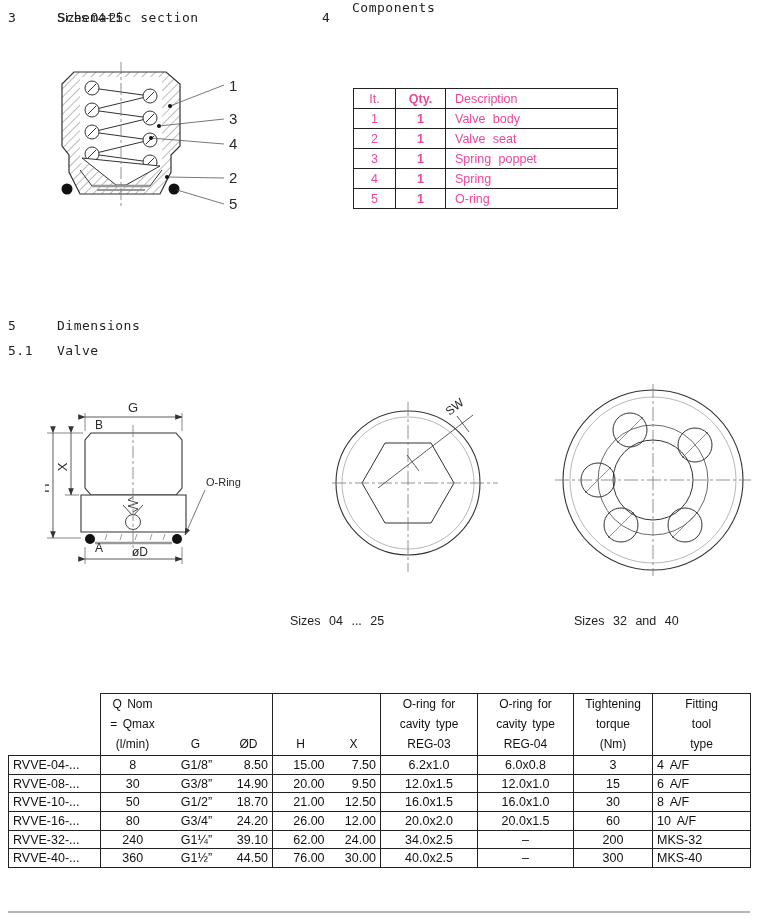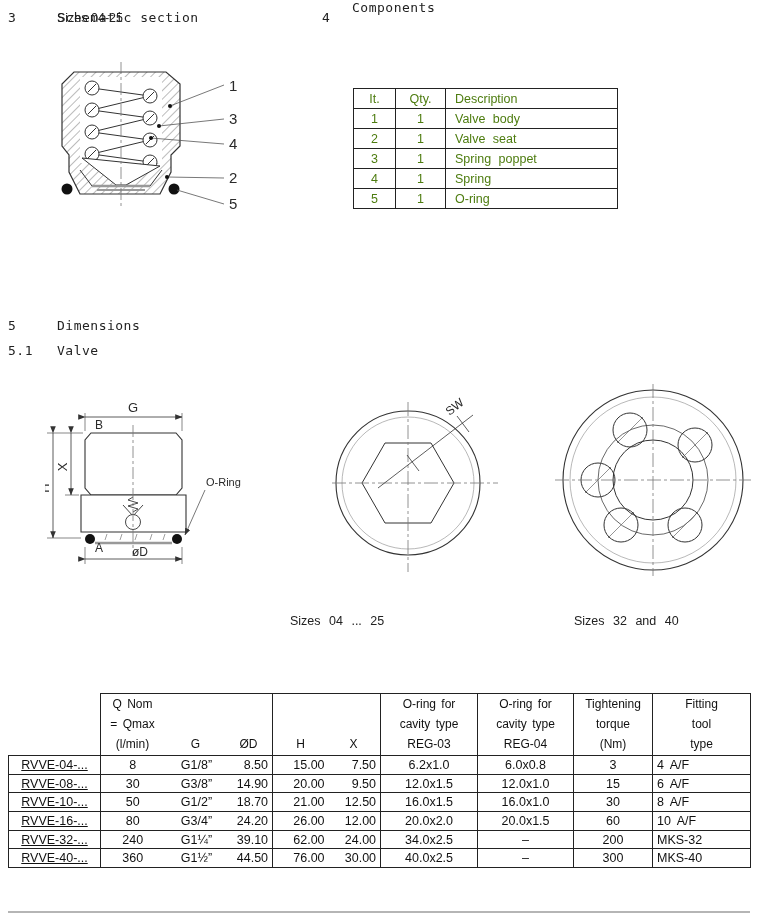--- a/index.html
+++ b/index.html
@@ -6,39 +6,39 @@
   body{
     width:760px;height:924px;position:relative;background:#ffffff;
     font-family:"Liberation Sans",sans-serif;color:#1b1b1b;overflow:hidden;
   }
   .abs{position:absolute;}
   .mono{font-family:"DejaVu Sans Mono",monospace;font-size:13px;letter-spacing:.5px;color:#222;}
   .sans12{font-size:12.5px;color:#222;}
   .caption{font-size:12.5px;color:#222;word-spacing:5px;}
 
   
-  table.comp{border-collapse:collapse;table-layout:fixed;font-size:12.5px;color:#4d7c0f;}
+  table.comp{border-collapse:collapse;table-layout:fixed;font-size:12.5px;color:#ec4899;}
   table.comp th,table.comp td{border:1px solid #222;height:19px;padding:0 2px;font-weight:normal;}
   table.comp .c-it{width:37px;text-align:center;}
-  table.comp .c-qty{width:45px;text-align:center;}
+  table.comp .c-qty{width:45px;text-align:center;font-weight:bold;}
   table.comp .c-desc{width:160px;text-align:left;padding-left:9px;word-spacing:4px;}
 
   
   table.dim{border-collapse:collapse;table-layout:fixed;width:742px;font-size:12.5px;color:#111;}
   table.dim th{padding:0;font-weight:normal;vertical-align:top;}
   table.dim td{height:17.7px;padding:0 4px;border-bottom:1px solid #222;white-space:nowrap;}
   .hb{border:1px solid #222;}
   .h-empty{border:none;border-bottom:1px solid #222;}
   .hdr-stack{display:flex;flex-direction:column;font-size:12px;word-spacing:2px;}
   .hdr-line{height:20px;line-height:20px;text-align:center;}
   .hdr-row{display:flex;height:20px;line-height:20px;}
   .hdr-row span{display:block;text-align:center;}
   .w-q{width:63px;} .w-g{width:63px;} .w-od{width:43px;}
   .w-h{width:55px;} .w-x{width:51px;}
-  .col-model{border-left:1px solid #222;border-right:1px solid #222;text-align:center;padding-left:4px;text-decoration:underline;}
+  .col-model{border-left:1px solid #222;border-right:1px solid #222;text-align:left;padding-left:4px;}
   .col-q{text-align:center;}
   .col-g{text-align:center;}
   .col-od{text-align:right;border-right:1px solid #222;padding-right:6px;}
   .col-h{text-align:right;padding-right:8px;}
   .col-x{text-align:right;border-right:1px solid #222;padding-right:6px;}
   .col-reg03{text-align:center;border-right:1px solid #222;}
   .col-reg04{text-align:center;border-right:1px solid #222;}
   .col-nm{text-align:center;border-right:1px solid #222;}
   .col-tool{text-align:left;border-right:1px solid #222;word-spacing:3px;}
   .shadow-line{position:absolute;left:8px;top:911px;width:742px;height:2px;background:#b5b5b5;}

